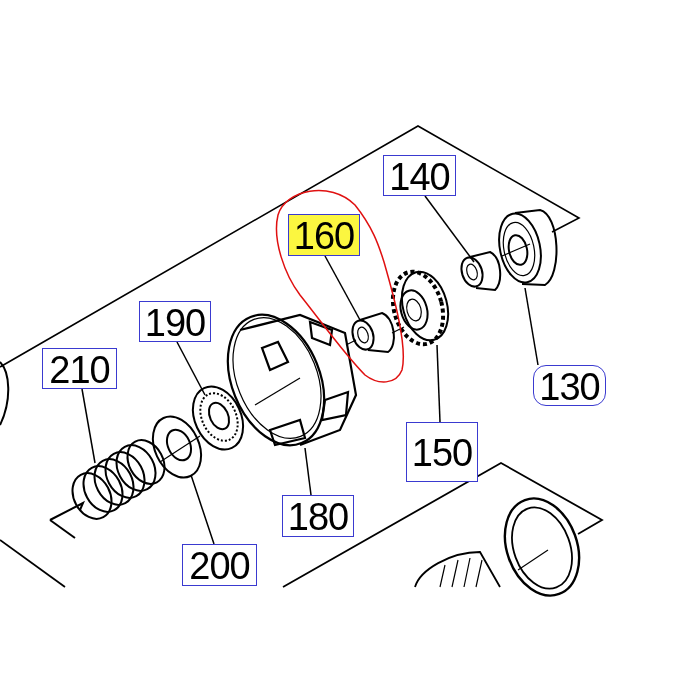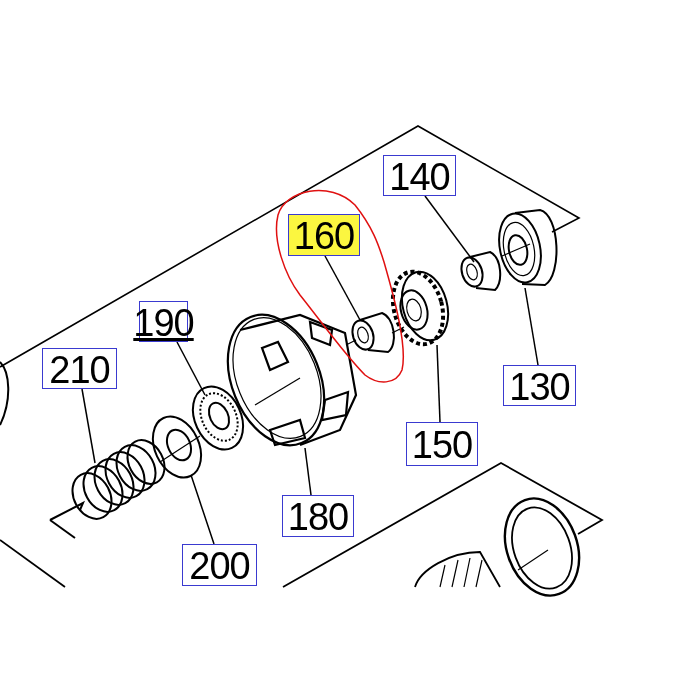--- a/index.html
+++ b/index.html
@@ -108,36 +108,36 @@
     <line x1="325" y1="256" x2="360" y2="320"></line>
     <line x1="311" y1="495" x2="305" y2="448"></line>
     <line x1="177" y1="342" x2="205" y2="395"></line>
     <line x1="214" y1="544" x2="191" y2="475"></line>
     <line x1="82" y1="389" x2="95" y2="463"></line>
   </g>
 
   <path fill="none" stroke="#e01010" stroke-width="1.5" d="M278,215 C285,190 330,180 355,205 C375,230 380,250 384,262 C392,290 408,345 402,370 C396,385 378,385 365,375 C345,355 320,320 300,295 C285,275 272,240 278,215 Z"></path>
 </svg>
 
-<div class="label-box" style="left:503px; top:365px; width:73px; height:41px;">
+<div class="label-box" style="left:533px; top:365px; width:73px; height:41px;border-radius:13px;">
   <span class="label-text">130</span>
 </div>
 <div class="label-box" style="left:383px; top:155px; width:73px; height:41px;">
   <span class="label-text">140</span>
 </div>
-<div class="label-box" style="left:406px; top:422px; width:72px; height:44px;">
+<div class="label-box" style="left:406px; top:422px; width:72px; height:60px;">
   <span class="label-text">150</span>
 </div>
 <div class="label-box highlight" style="left:288px; top:214px; width:72px; height:42px;align-items:center;">
   <span class="label-text">160</span>
 </div>
 <div class="label-box" style="left:282px; top:495px; width:72px; height:42px;">
   <span class="label-text">180</span>
 </div>
-<div class="label-box" style="left:139px; top:301px; width:49px; height:41px;text-decoration:underline;">
+<div class="label-box" style="left:139px; top:301px; width:72px; height:41px;">
   <span class="label-text">190</span>
 </div>
 <div class="label-box" style="left:182px; top:544px; width:75px; height:42px;align-items:flex-end;">
   <span class="label-text">200</span>
 </div>
 <div class="label-box" style="left:42px; top:348px; width:75px; height:41px;text-align:center;">
   <span class="label-text">210</span>
 </div>
 
 </body></html>

